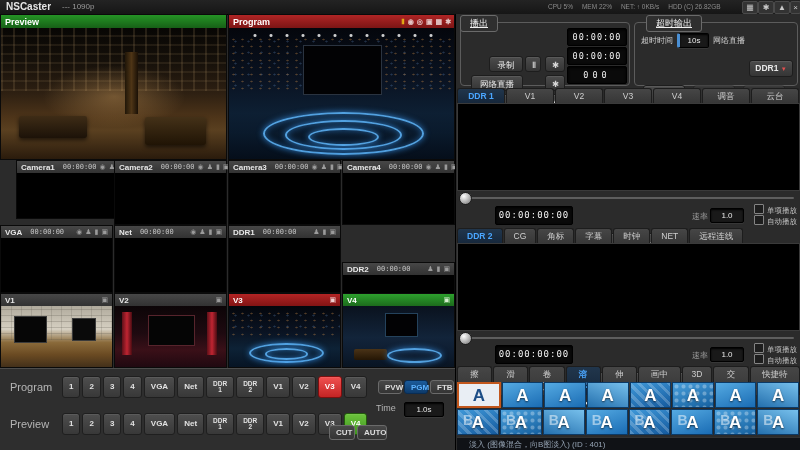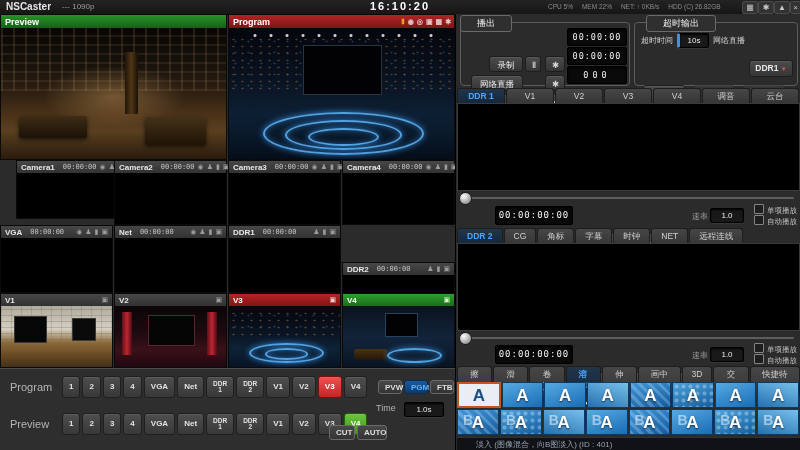--- a/index.html
+++ b/index.html
@@ -56,21 +56,21 @@
   .src{flex:1;background:linear-gradient(#4e4e4e,#383838);border:1px solid #1f1f1f;border-radius:3px;color:#e2e2e2;font-size:8px;font-weight:bold;display:flex;align-items:center;justify-content:center;text-align:center;line-height:1;cursor:pointer;box-shadow:inset 0 1px 0 rgba(255,255,255,.08);}
   .src.two{font-size:6.5px;white-space:pre-line;}
   .src.red{background:linear-gradient(#f05050,#c42424);border-color:#7c0f0f;color:#fff;}
   .src.green{background:linear-gradient(#6cc43c,#3f9420);border-color:#235c0c;color:#fff;}
   .mini{position:absolute;background:linear-gradient(#484848,#343434);border:1px solid #6a6a6a;border-radius:3px;color:#ddd;font-size:8px;font-weight:bold;text-align:center;cursor:pointer;}
   .mini.blue{background:linear-gradient(#1c5c9c,#0d3a6a);border-color:#0a2c52;color:#5db2ff;}
   .timeval{position:absolute;background:#191919;border:1px solid #000;box-shadow:inset 0 1px 2px #000,0 1px 0 rgba(255,255,255,.06);border-radius:2px;color:#e8e8e8;font-size:8px;text-align:center;}
   
   #rightpanel{position:absolute;left:455px;top:14px;width:345px;height:436px;background:#2b2b2b;border-left:1px solid #000;box-sizing:border-box;}
   .grp{position:absolute;border:1px solid #5c5c5c;border-radius:4px;}
-  .grplabel{position:absolute;padding:1px 16px;background:#2f2f2f;border:1px solid #6a6a6a;border-radius:3px;font-size:9px;color:#f0f0f0;z-index:3;}
+  .grplabel{position:absolute;padding:1px 9px;background:#2f2f2f;border:1px solid #6a6a6a;border-radius:3px;font-size:9px;color:#f0f0f0;z-index:3;text-decoration:underline;}
   .pbtn{position:absolute;background:linear-gradient(#4c4c4c,#353535);border:1px solid #1d1d1d;border-radius:3px;color:#e8e8e8;font-size:8.5px;text-align:center;cursor:pointer;box-shadow:inset 0 1px 0 rgba(255,255,255,.08);margin-top:28px;}
   .disp{position:absolute;background:#0a0a0a;border:1px solid #000;box-shadow:inset 0 1px 3px #000;border-radius:2px;color:#f2f2f2;font-family:"DejaVu Sans Mono",monospace;text-align:center;}
   .tabs{position:absolute;display:flex;gap:1px;}
   .tab{background:linear-gradient(#464646,#353535);border:1px solid #1d1d1d;border-bottom:none;border-radius:3px 3px 0 0;color:#cfcfcf;font-size:8.5px;text-align:center;padding:2px 0 1px;cursor:pointer;}
   .tab.w{width:46px;} .tab.auto{padding:2px 9px;}
   .tab.active{background:linear-gradient(#21364c,#15263a);color:#4aa6ff;font-weight:bold;}
   .tab.marked{border-bottom:2px solid #b85c1e;padding-bottom:0;}
   .vidarea{position:absolute;left:1px;width:343px;height:88px;background:#000;border:1px solid #3a3a3a;box-sizing:border-box;}
   .slider{position:absolute;left:1px;width:343px;height:9px;}
   .slider .track{position:absolute;left:6px;right:6px;top:4px;height:2px;background:#5e5e5e;border-radius:1px;}
@@ -82,35 +82,34 @@
   .thumbrow{position:absolute;left:1px;width:342px;height:26px;display:flex;gap:1px;}
   .thumb{flex:1;position:relative;display:flex;align-items:center;justify-content:center;overflow:hidden;border:1px solid #0c3a66;box-sizing:border-box;cursor:pointer;}
   .thumb .front{position:relative;font-size:17px;font-weight:bold;color:#fff;text-shadow:0 1px 2px rgba(0,0,0,.65);line-height:1;}
   .thumb .back{position:absolute;left:5px;top:3px;font-size:14px;font-weight:bold;color:rgba(255,255,255,.5);line-height:1;}
   .tv-a{background:linear-gradient(160deg,#55aae2,#1a6cb4);}
   .tv-b{background:repeating-linear-gradient(45deg,rgba(255,255,255,.2) 0 3px,transparent 3px 7px),linear-gradient(160deg,#3f98d8,#155a9e);}
   .tv-c{background:radial-gradient(rgba(255,255,255,.3) 1.5px,transparent 2.5px) 0 0/7px 7px,linear-gradient(160deg,#4aa0dc,#15609f);}
   .tv-d{background:linear-gradient(200deg,#77c0ec,#2470ae);}
   .tv-sel{background:#e9eef4;border:2px solid #c2571d;}
   .tv-sel .front{color:#1c4d86;text-shadow:none;}
-  #statusbar{position:absolute;left:1px;top:423px;width:344px;height:13px;background:#101216;border-top:1px solid #333;color:#94a2b2;font-size:8px;line-height:13px;padding-left:19px;box-sizing:border-box;white-space:nowrap;overflow:hidden;}
+  #statusbar{position:absolute;left:1px;top:423px;width:344px;height:13px;background:#101216;border-top:1px solid #333;color:#94a2b2;font-size:8px;line-height:13px;padding-left:12px;box-sizing:border-box;white-space:nowrap;overflow:hidden;}
   #watermark{position:absolute;left:465px;top:402px;font-size:27px;font-weight:bold;letter-spacing:0;opacity:.85;pointer-events:none;z-index:9;text-shadow:1px 2px 3px rgba(0,0,0,.55);white-space:nowrap;}
   #watermark .g{color:#3fae49;} #watermark .d{color:#aeb4ba;}
   .hicons{position:absolute;right:3px;top:0;height:13px;display:flex;gap:3px;align-items:center;font-size:7px;color:rgba(255,255,255,.75);}
   .hicons .y{color:#f3c514;font-weight:bold;}
 </style>
 </head>
 <body>
 
 <div id="app">
 
   <header id="titlebar">
     <span class="app">NSCaster</span>
     <span class="res">--- 1090p</span>
-    <span class="clock">16:10:20</span>
     <span class="stats">
       <span>CPU  5%</span>
       <span>MEM  22%</span>
       <span>NET:  ↑ 0KB/s</span>
       <span>HDD (C) 26.82GB</span>
     </span>
     <span class="tbicon" style="left:742px;">▦</span>
     <span class="tbicon" style="left:758px;">✱</span>
     <span class="tbicon" style="left:774px;">▲</span>
     <span class="tbicon" style="left:790px;width:9px;">×</span>

